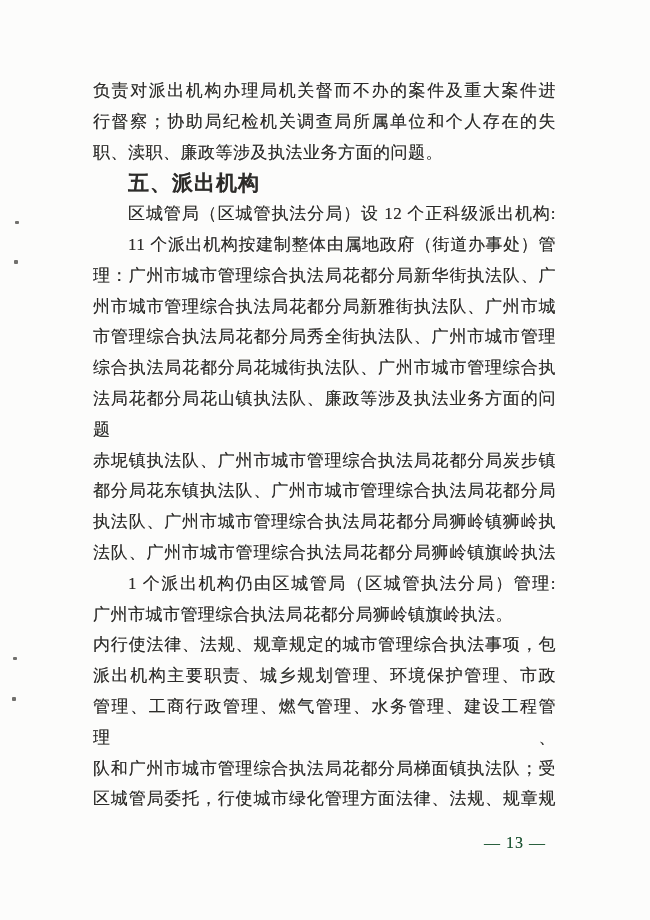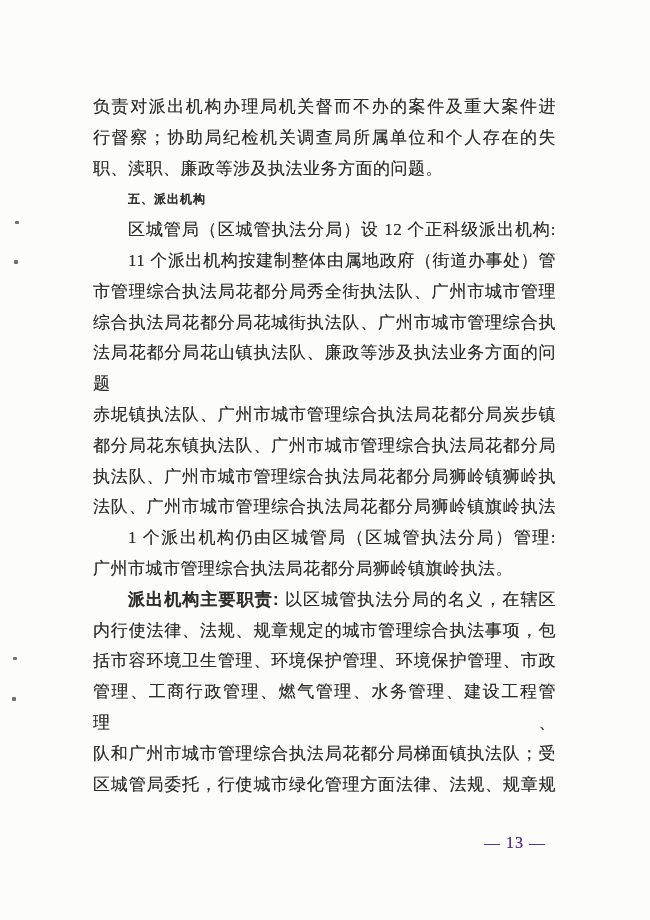--- a/index.html
+++ b/index.html
@@ -13,21 +13,21 @@
     height: 920px;
     margin: 0;
     background: #fcfcfb;
     overflow: hidden;
     font-family: "Liberation Serif", "DejaVu Serif", serif;
     color: #2d2c2a;
   }
   .doc-body {
     position: absolute;
     left: 93px;
-    top: 92px;
+    top: 76px;
     width: 463px;
     font-size: 17px;
     line-height: 30.8px;
     letter-spacing: 0.5px;
     text-shadow: 0 0 0.6px rgba(45,44,42,0.55);
   }
   .line {
     text-align: right;
     text-align-last: left;
   }
@@ -35,34 +35,34 @@
     text-align: justify;
     text-align-last: justify;
     text-justify: inter-ideograph;
   }
   .line.indent {
     padding-left: 35px;
   }
   .line.heading {
     font-weight: 700;
     font-family: "Liberation Sans", "DejaVu Sans", sans-serif;
-    font-size: 12px;
+    font-size: 21px;
     letter-spacing: 1px;
   }
   .bold {
     font-weight: 700;
     font-family: "Liberation Sans", "DejaVu Sans", sans-serif;
   }
   .page-number {
     position: absolute;
     top: 834px;
     right: 104px;
     font-size: 16px;
     letter-spacing: 1px;
-    color: #4c1d95;
+    color: #14532d;
     text-shadow: 0 0 0.5px rgba(45,44,42,0.5);
   }
   .speck {
     position: absolute;
     background: #4d4c4a;
     border-radius: 1px;
     opacity: 0.8;
   }
   .speck-1 { left: 15px; top: 221px; width: 4px; height: 3px; }
   .speck-2 { left: 14px; top: 260px; width: 4px; height: 4px; }
@@ -78,31 +78,32 @@
   <div class="speck speck-3"></div>
   <div class="speck speck-4"></div>
 
   <div class="doc-body">
       <div class="line fill"><span>负责对派出机构办理局机关督而不办的案件及重大案件进</span></div>
       <div class="line fill"><span>行督察；协助局纪检机关调查局所属单位和个人存在的失</span></div>
       <div class="line"><span>职、渎职、廉政等涉及执法业务方面的问题。</span></div>
       <div class="line indent heading"><span class="bold">五、派出机构</span></div>
       <div class="line indent fill"><span>区城管局（区城管执法分局）设 12 个正科级派出机构:</span></div>
       <div class="line indent fill"><span>11 个派出机构按建制整体由属地政府（街道办事处）管</span></div>
+      <div class="line fill"><span>理：广州市城市管理综合执法局花都分局新华街执法队、广</span></div>
+      <div class="line fill"><span>州市城市管理综合执法局花都分局新雅街执法队、广州市城</span></div>
       <div class="line fill"><span>市管理综合执法局花都分局秀全街执法队、广州市城市管理</span></div>
       <div class="line fill"><span>综合执法局花都分局花城街执法队、广州市城市管理综合执</span></div>
       <div class="line fill"><span>法局花都分局花山镇执法队、廉政等涉及执法业务方面的问题</span></div>
       <div class="line fill"><span>赤坭镇执法队、广州市城市管理综合执法局花都分局炭步镇</span></div>
       <div class="line fill"><span>都分局花东镇执法队、广州市城市管理综合执法局花都分局</span></div>
       <div class="line fill"><span>执法队、广州市城市管理综合执法局花都分局狮岭镇狮岭执</span></div>
       <div class="line fill"><span>法队、广州市城市管理综合执法局花都分局狮岭镇旗岭执法</span></div>
       <div class="line indent fill"><span>1 个派出机构仍由区城管局（区城管执法分局）管理:</span></div>
       <div class="line"><span>广州市城市管理综合执法局花都分局狮岭镇旗岭执法。</span></div>
-      <div class="line indent fill"><span class="bold">派出机构主要职责: </span><span>以区城管执法分局的名义，在辖区</span></div>
       <div class="line fill"><span>内行使法律、法规、规章规定的城市管理综合执法事项，包</span></div>
-      <div class="line fill"><span>括市容环境卫生管理、环境保护管理、环境保护管理、市政</span></div>
+      <div class="line fill"><span>派出机构主要职责、城乡规划管理、环境保护管理、市政</span></div>
       <div class="line fill"><span>管理、工商行政管理、燃气管理、水务管理、建设工程管理、</span></div>
       <div class="line fill"><span>队和广州市城市管理综合执法局花都分局梯面镇执法队；受</span></div>
       <div class="line fill"><span>区城管局委托，行使城市绿化管理方面法律、法规、规章规</span></div>
     </div>
 
   <div class="page-number">— 13 —</div>
 </div>
 
 </body></html>

